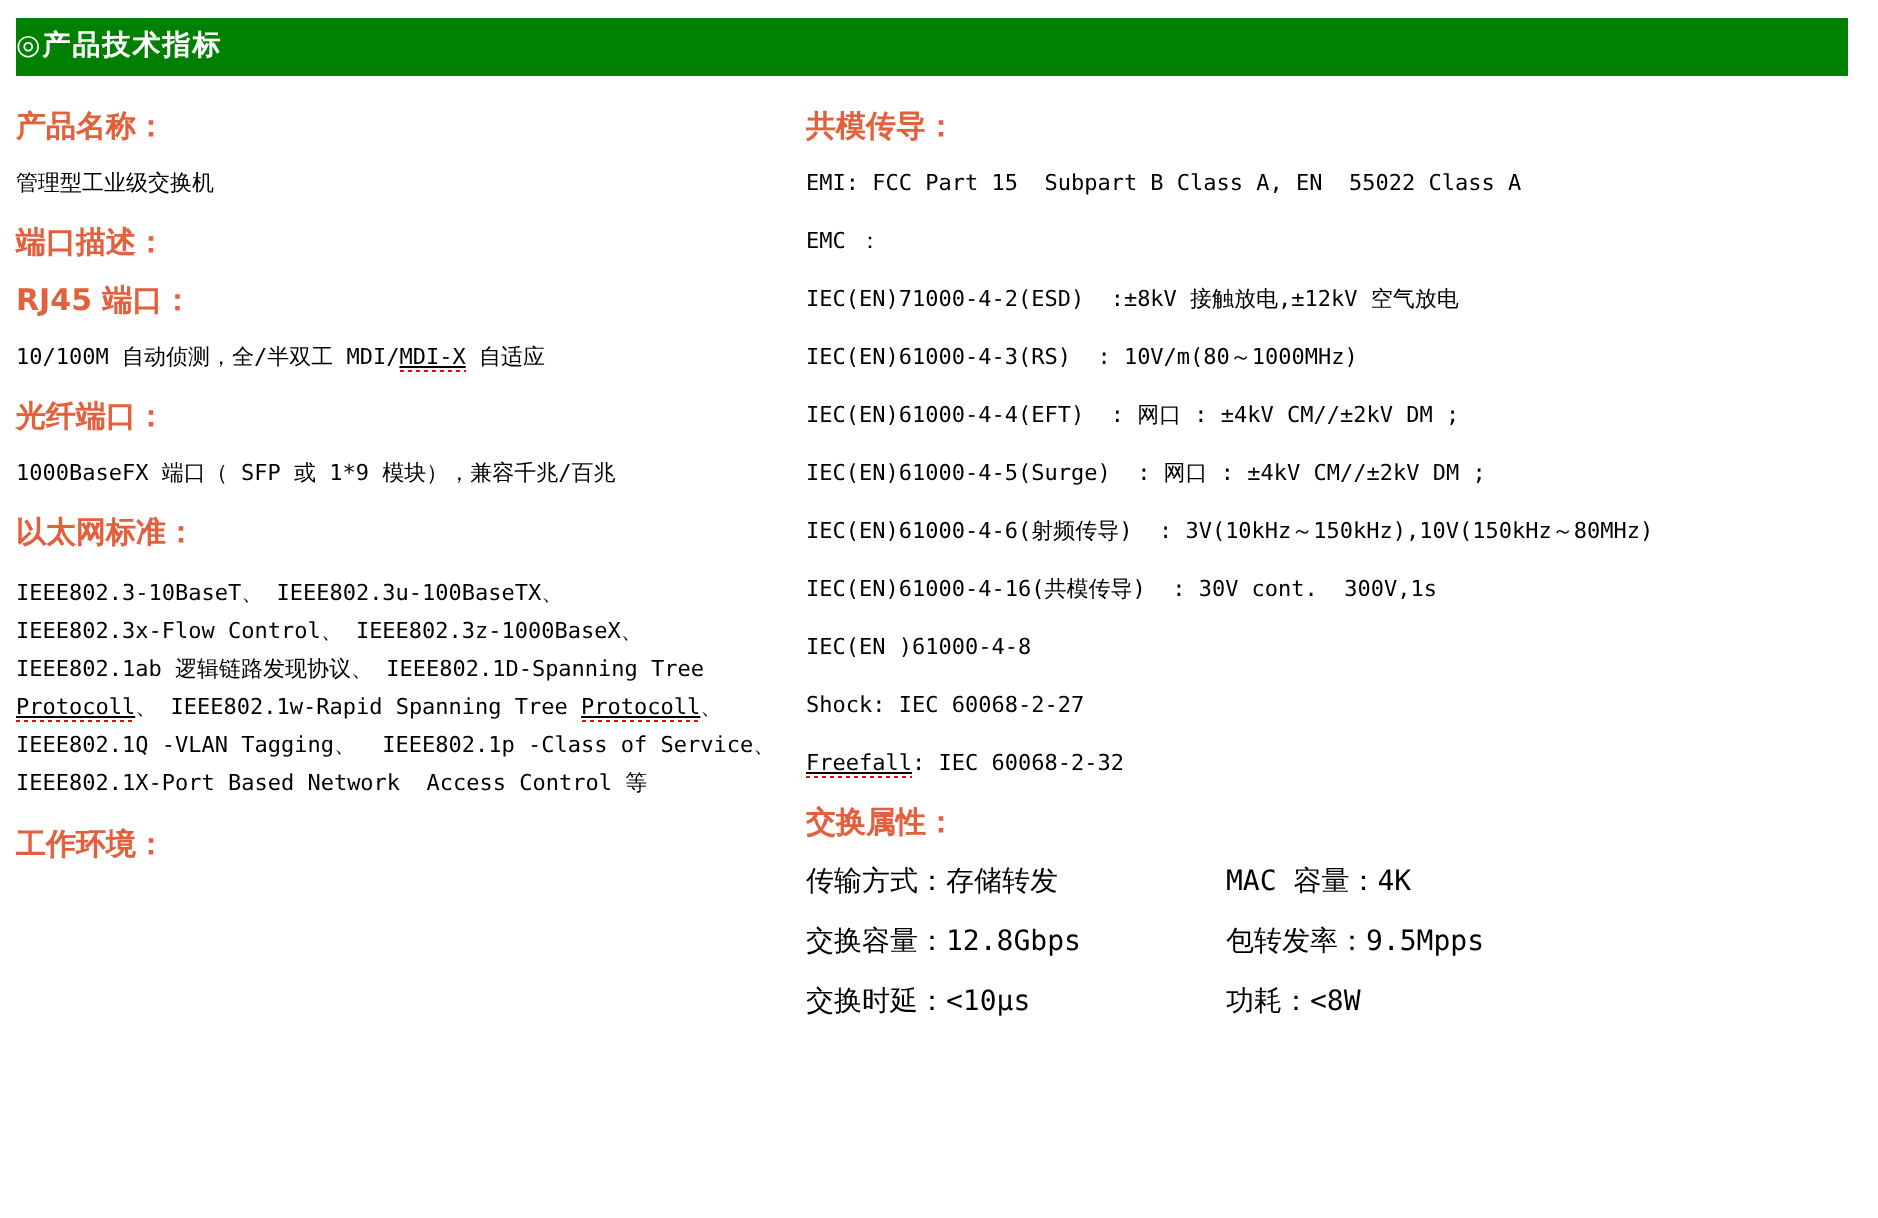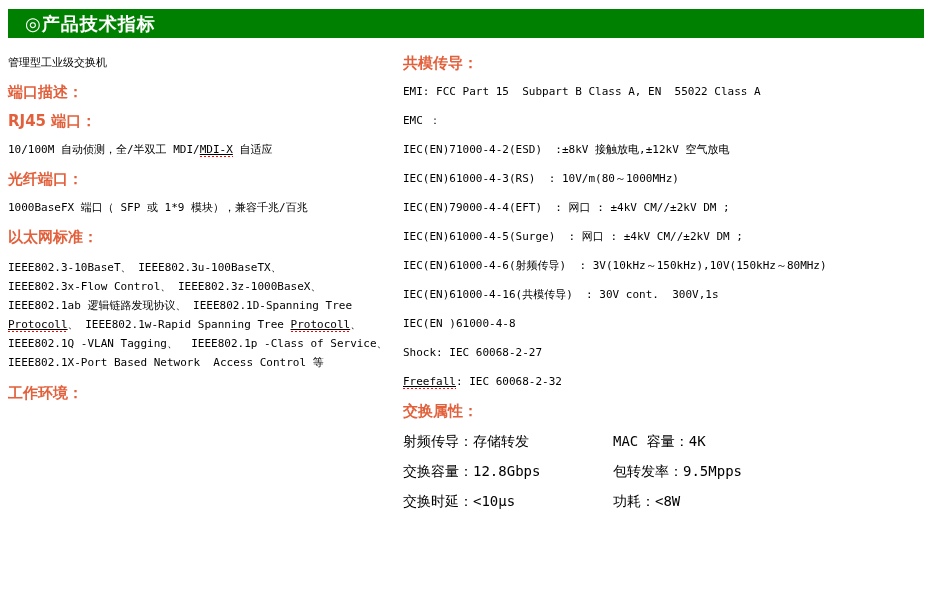--- a/index.html
+++ b/index.html
@@ -11,23 +11,23 @@
     font-family: "DejaVu Sans Mono", "DejaVu Sans", monospace;
     overflow: hidden;
   }
   .title-bar {
     margin: 9px 15px 0 8px;
     height: 29px;
     background: #008000;
     color: #ffffff;
     font-family: "DejaVu Sans", sans-serif;
     font-weight: bold;
-    font-size: 18px;
+    font-size: 14px;
     line-height: 29px;
-    padding-left: 17px;
+    padding-left: 0;
     letter-spacing: 1px;
   }
   .columns {
     display: flex;
     padding: 4px 0 0 8px;
   }
   .col-left { width: 395px; flex: 0 0 395px; }
   .col-right { flex: 1; padding-right: 10px; }
   .spec-heading {
     color: #e2603c;
@@ -73,20 +73,21 @@
 
   <div class="title-bar">
     <span>◎</span><span>产品技术指标</span>
   </div>
 
   <div class="columns">
 
     <div class="col-left">
 
       <section>
+        <h3 class="spec-heading">产品名称：</h3>
         <div class="spec-body">
             <div class="line"><span>管理型工业级交换机</span></div>
           </div>
       </section>
 
 
       <section>
         <h3 class="spec-heading">端口描述：</h3>
       </section>
 
@@ -125,34 +126,34 @@
 
     <div class="col-right">
 
       <section>
         <h3 class="spec-heading">共模传导：</h3>
         <div class="spec-body">
             <div class="line"><span>EMI: FCC Part 15  Subpart B Class A, EN  55022 Class A</span></div>
             <div class="line"><span>EMC ：</span></div>
             <div class="line"><span>IEC(EN)71000-4-2(ESD)  :±8kV 接触放电,±12kV 空气放电</span></div>
             <div class="line"><span>IEC(EN)61000-4-3(RS)  : 10V/m(80～1000MHz)</span></div>
-            <div class="line"><span>IEC(EN)79000-4-4(EFT)  : 网口 : ±4kV CM//±2kV DM ;</span></div>
+            <div class="line"><span>IEC(EN)61000-4-4(EFT)  : 网口 : ±4kV CM//±2kV DM ;</span></div>
             <div class="line"><span>IEC(EN)61000-4-5(Surge)  : 网口 : ±4kV CM//±2kV DM ;</span></div>
             <div class="line"><span>IEC(EN)61000-4-6(射频传导)  : 3V(10kHz～150kHz),10V(150kHz～80MHz)</span></div>
             <div class="line"><span>IEC(EN)61000-4-16(共模传导)  : 30V cont.  300V,1s</span></div>
             <div class="line"><span>IEC(EN )61000-4-8</span></div>
             <div class="line"><span>Shock: IEC 60068-2-27</span></div>
             <div class="line"><span class="misspelled">Freefall</span><span>: IEC 60068-2-32</span></div>
           </div>
       </section>
 
       <section>
         <h3 class="spec-heading">交换属性：</h3>
         <div class="spec-body">
-            <div class="pair-row"><span class="cell c0">射频传导：存储转发</span><span class="cell">MAC 容量：4K</span></div>
+            <div class="pair-row"><span class="cell c0">传输方式：存储转发</span><span class="cell">MAC 容量：4K</span></div>
             <div class="pair-row"><span class="cell c0">交换容量：12.8Gbps</span><span class="cell">包转发率：9.5Mpps</span></div>
             <div class="pair-row"><span class="cell c0">交换时延：&lt;10μs</span><span class="cell">功耗：&lt;8W</span></div>
           </div>
       </section>
 
     </div>
 
   </div>
 </div>
 

